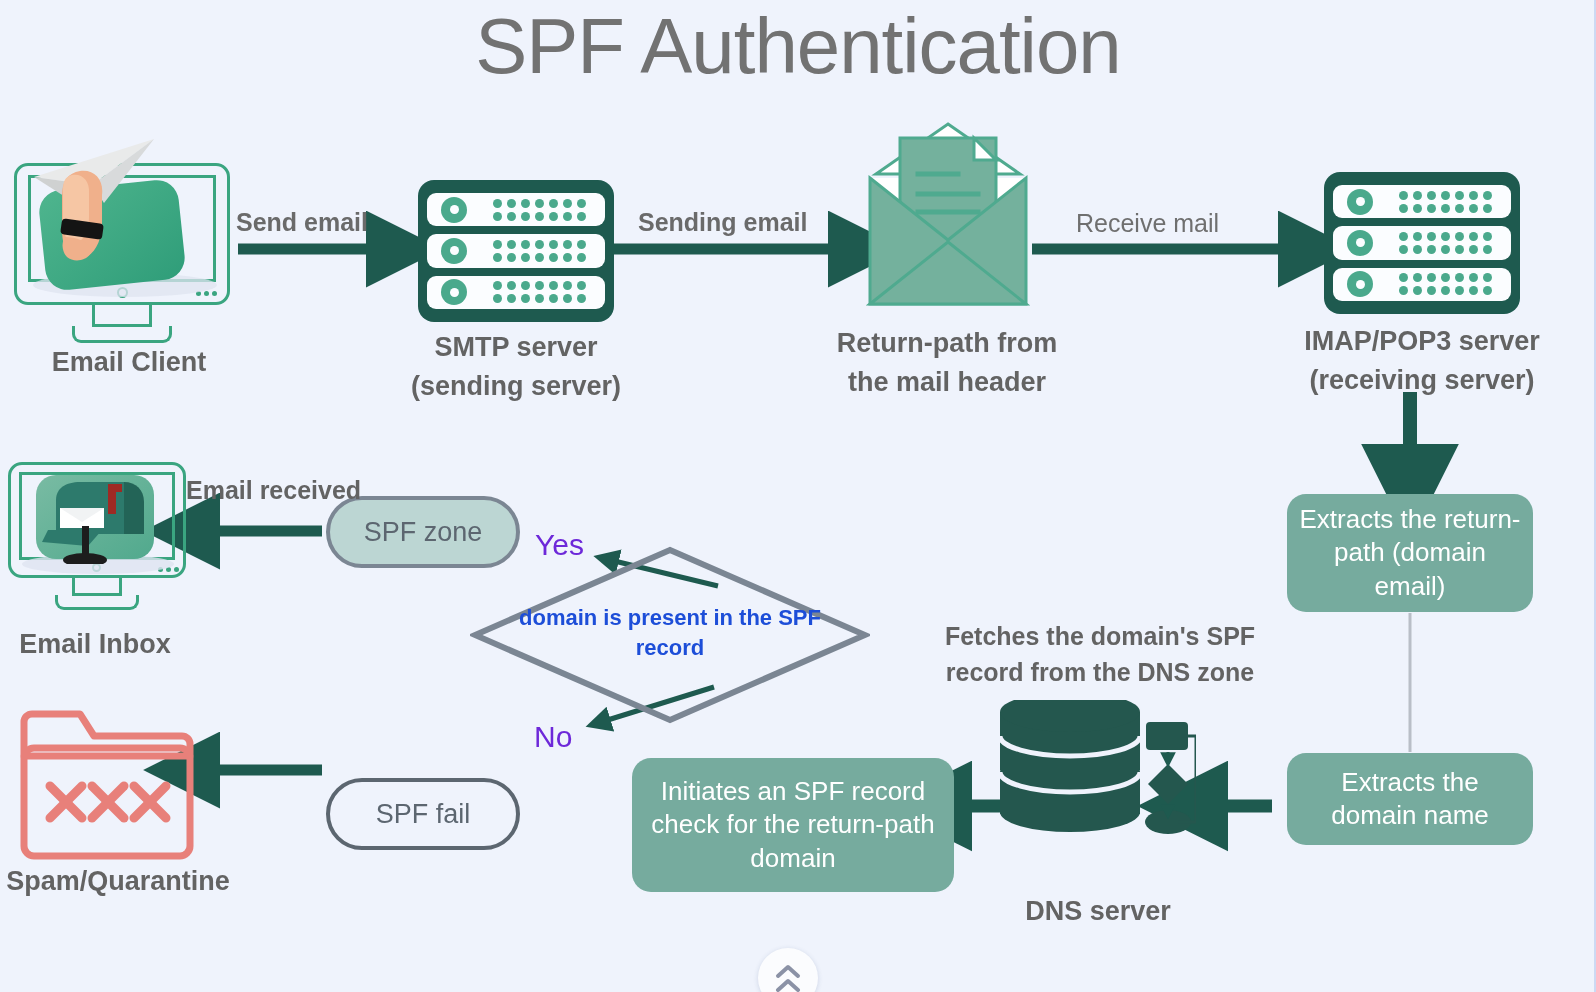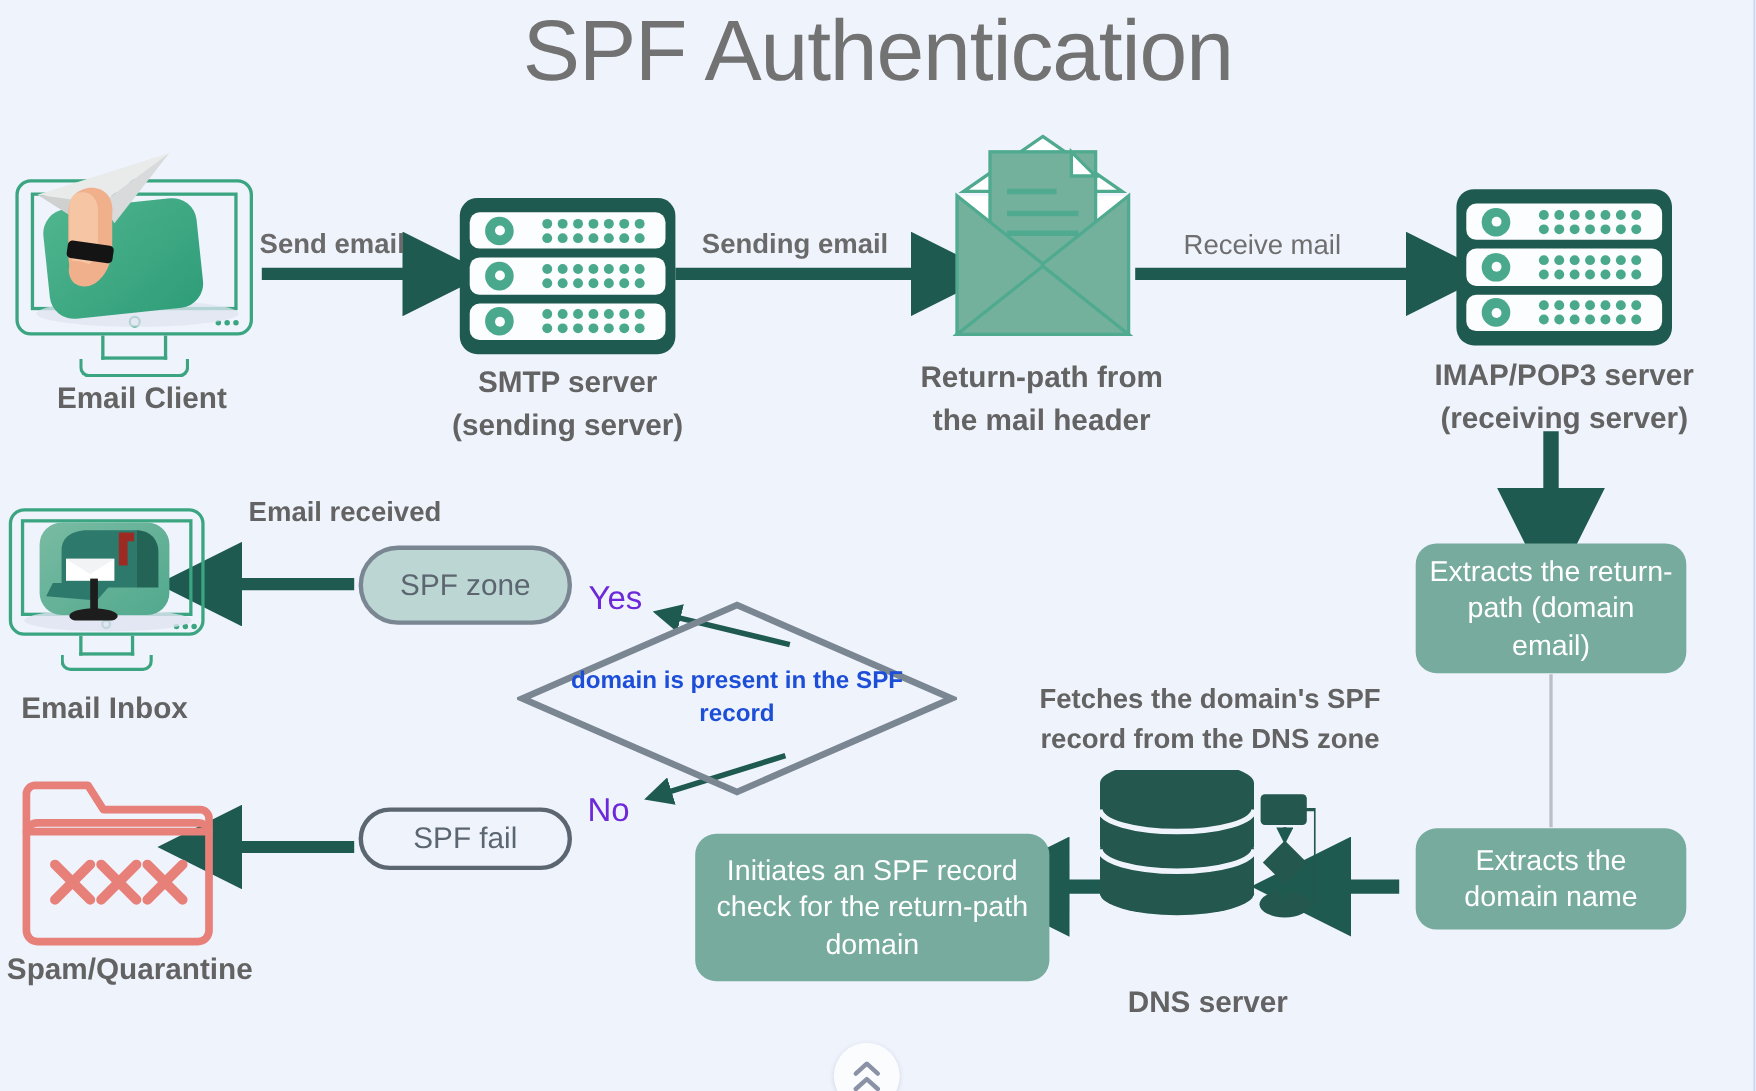--- a/index.html
+++ b/index.html
@@ -402,21 +402,21 @@
   <div class="abs" id="diamond-wrap">
     <svg id="diamond-svg" width="400" height="180" viewBox="0 0 400 180">
       <polygon points="200,5 395,90 200,175 5,90" fill="none" stroke="#7b8693" stroke-width="6"></polygon>
     </svg>
     <div id="diamond-text">domain is present in the SPF record</div>
   </div>
   <div class="abs yn" style="left:535px;top:528px;">Yes</div>
   <div class="abs yn" style="left:534px;top:720px;">No</div>
 
   <div class="abs pill pill-pass" style="left:326px;top:496px;width:194px;height:72px;">SPF zone</div>
-  <div class="abs pill pill-fail" style="left:326px;top:734px;width:194px;height:57px;">SPF fail</div>
+  <div class="abs pill pill-fail" style="left:326px;top:778px;width:194px;height:72px;">SPF fail</div>
 
   <div class="monitor" style="left:8px;top:462px;width:178px;height:148px;">
     <div class="mon-outer" style="width:178px;height:116px;"></div>
     <div class="mon-inner" style="left:11px;top:10px;width:156px;height:88px;"></div>
     <div class="mon-dot" style="left:84px;top:101px;width:9px;height:9px;"></div>
     <div class="mon-dots3" style="left:150px;top:105px;">
         <i></i>
         <i></i>
         <i></i>
       </div>
@@ -441,21 +441,21 @@
       <path d="M86,4 C98,4 106,12 106,24 L106,56 L86,56 Z" fill="#236457"></path>
       <rect x="22" y="30" width="44" height="20" fill="#ffffff"></rect>
       <polygon points="22,30 66,30 44,44" fill="#f1f3f4"></polygon>
       <path d="M10,52 L64,52 L50,68 L4,64 Z" fill="#2d7a6c"></path>
       <rect x="44" y="48" width="7" height="34" fill="#1d1d1d"></rect>
       <ellipse cx="47" cy="82" rx="22" ry="7" fill="#1d1d1d"></ellipse>
       <path d="M70,6 L70,36 L78,36 L78,14 L84,14 L84,6 Z" fill="#9e2a24"></path>
     </svg>
   </div>
   <div class="abs cap" style="left:0px;top:625px;width:190px;font-size:27px;text-align:center;">Email Inbox</div>
-  <div class="abs cap" style="left:186px;top:448px;width:200px;font-size:25px;text-align:left;padding-left:40px;">
+  <div class="abs cap" style="left:186px;top:472px;width:200px;font-size:25px;text-align:left;">
     <div>Email received</div>
   </div>
 
   <svg class="abs" style="left:18px;top:710px;" width="176" height="152">
     <path d="M6,30 L6,12 A8,8 0 0 1 14,4 L62,4 L76,26 L164,26 A8,8 0 0 1 172,34 L172,46 L6,46 Z" fill="none" stroke="#e8807a" stroke-width="7" stroke-linejoin="round"></path>
     <rect x="6" y="38" width="166" height="108" rx="10" fill="none" stroke="#e8807a" stroke-width="7"></rect>
     <g stroke="#e8807a" stroke-width="9" stroke-linecap="round">
       <line x1="32" y1="76" x2="64" y2="108"></line>
         <line x1="64" y1="76" x2="32" y2="108"></line>
       <line x1="74" y1="76" x2="106" y2="108"></line>

